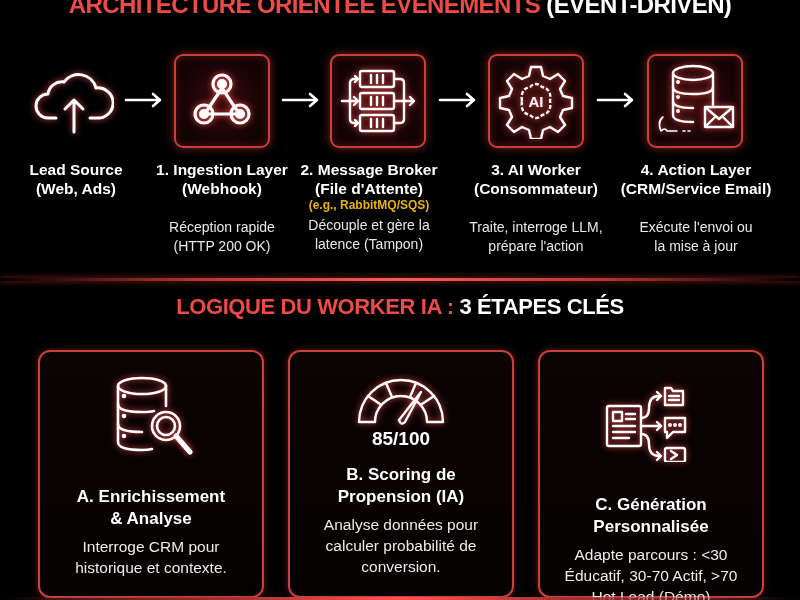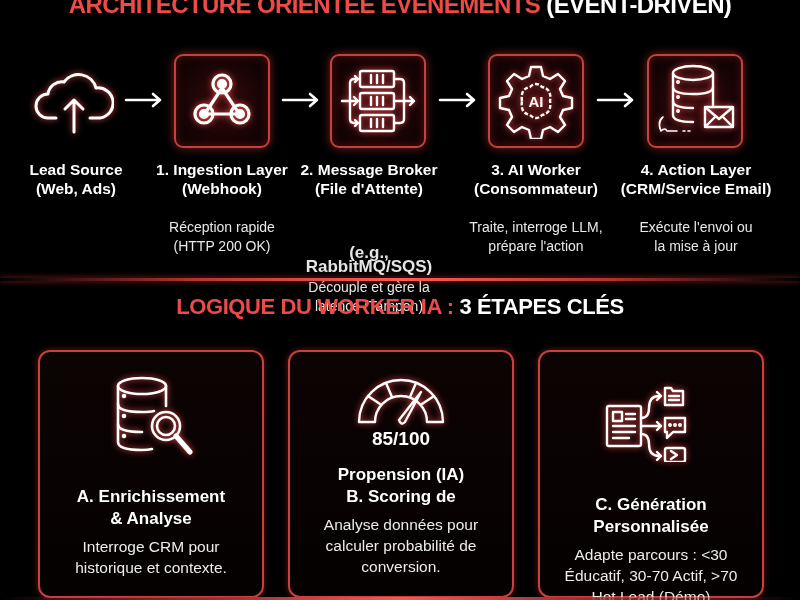--- a/index.html
+++ b/index.html
@@ -27,21 +27,21 @@
     position:absolute; width:96px; height:94px; top:54px;
     display:flex; align-items:center; justify-content:center;
   }
   .icon svg { filter: drop-shadow(0 0 3px rgba(255,80,80,0.9)); }
   .arrow { position:absolute; top:92px; width:40px; height:16px; }
   .label {
     position:absolute; top:160px; width:170px; text-align:center;
     font-family:"Liberation Sans", sans-serif;
   }
   .label .h { font-weight:bold; font-size:15.5px; line-height:19px; color:#fff; }
-  .label .sub { font-weight:bold; font-size:17px; line-height:14px; color:#e5e5e5;margin-top:48px; }
+  .label .sub { font-weight:bold; font-size:12px; line-height:14px; color:#eab308; }
   .label .d { font-size:14px; line-height:19px; color:#e8e8e8; margin-top:10px; }
   .divider {
     position:absolute; left:0; top:278px; width:800px; height:3px;
     background:linear-gradient(90deg, rgba(120,20,20,0) 0%, #b83634 25%, #ff5a55 50%, #b83634 75%, rgba(120,20,20,0) 100%);
     box-shadow:0 0 6px rgba(255,60,60,0.6);
   }
   .section-title {
     position:absolute; left:0; width:800px; top:294px; text-align:center;
     font-weight:bold; font-size:22px; white-space:nowrap; letter-spacing:-0.4px;
     font-family:Liberation Sans, sans-serif;
@@ -198,22 +198,22 @@
 <div class="card" style="left:288px;">
   <div class="ic icon" style="height:64px;">
     <svg width="100" height="60" viewBox="0 0 100 60" fill="none" stroke="#fff" stroke-width="2.4" stroke-linecap="round" stroke-linejoin="round">
       <path d="M8 56 A42 42 0 0 1 92 56 H76 A26 26 0 0 0 24 56 Z"></path>
       <path d="M17 30 L29 38 M35 17 L41 31 M65 17 L59 31 M83 30 L71 38"></path>
       <path d="M48 54 L70 26 L54 56 Q50 60 48 54 Z"></path>
     </svg>
   </div>
   <div class="score">85/100</div>
   <div class="ct" style="margin-top:14px;">
+    <div>B. Scoring de</div>
     <div>Propension (IA)</div>
-    <div>B. Scoring de</div>
   </div>
   <div class="cd" style="padding:0 14px;">Analyse données pour calculer probabilité de conversion.</div>
 </div>
 
 <div class="card" style="left:538px;">
   <div class="ic icon">
     <svg width="100" height="90" viewBox="0 0 100 90" fill="none" stroke="#fff" stroke-width="2.4" stroke-linecap="round" stroke-linejoin="round">
       <rect x="6" y="34" width="34" height="40" rx="2"></rect>
       <rect x="12" y="40" width="9" height="9"></rect>
       <path d="M25 42 H34 M25 47 H34 M12 54 H34 M12 60 H34 M12 66 H28"></path>

